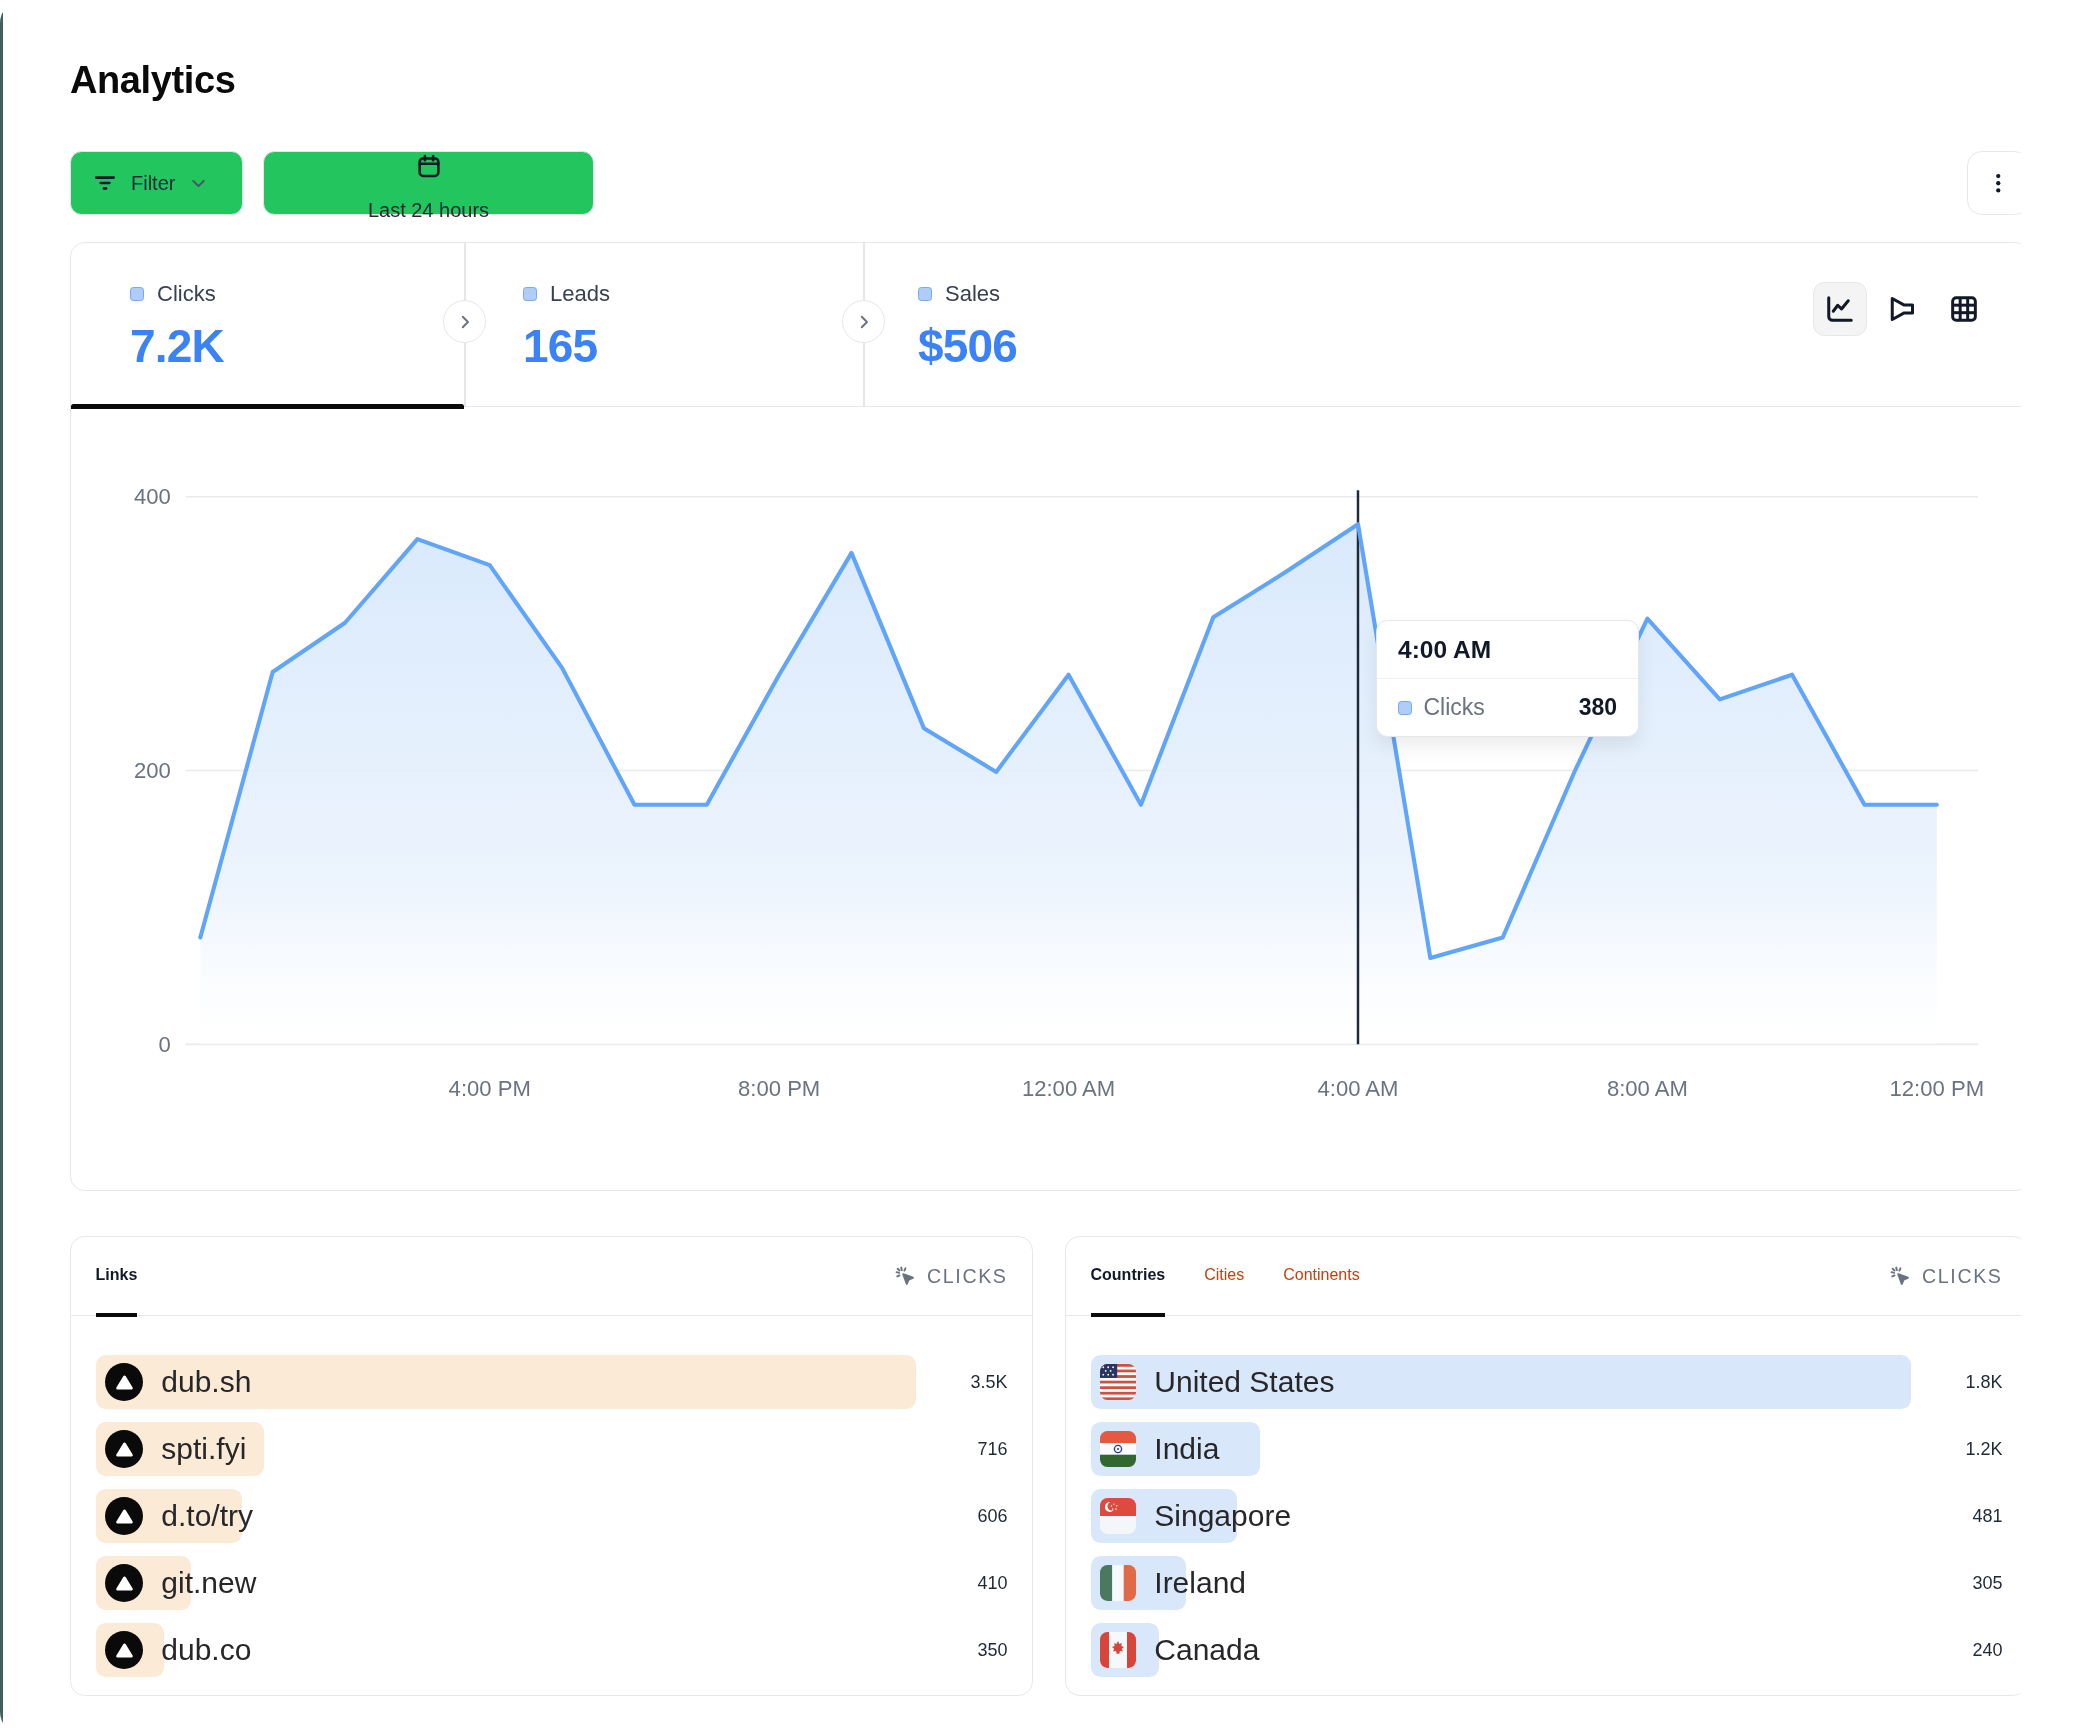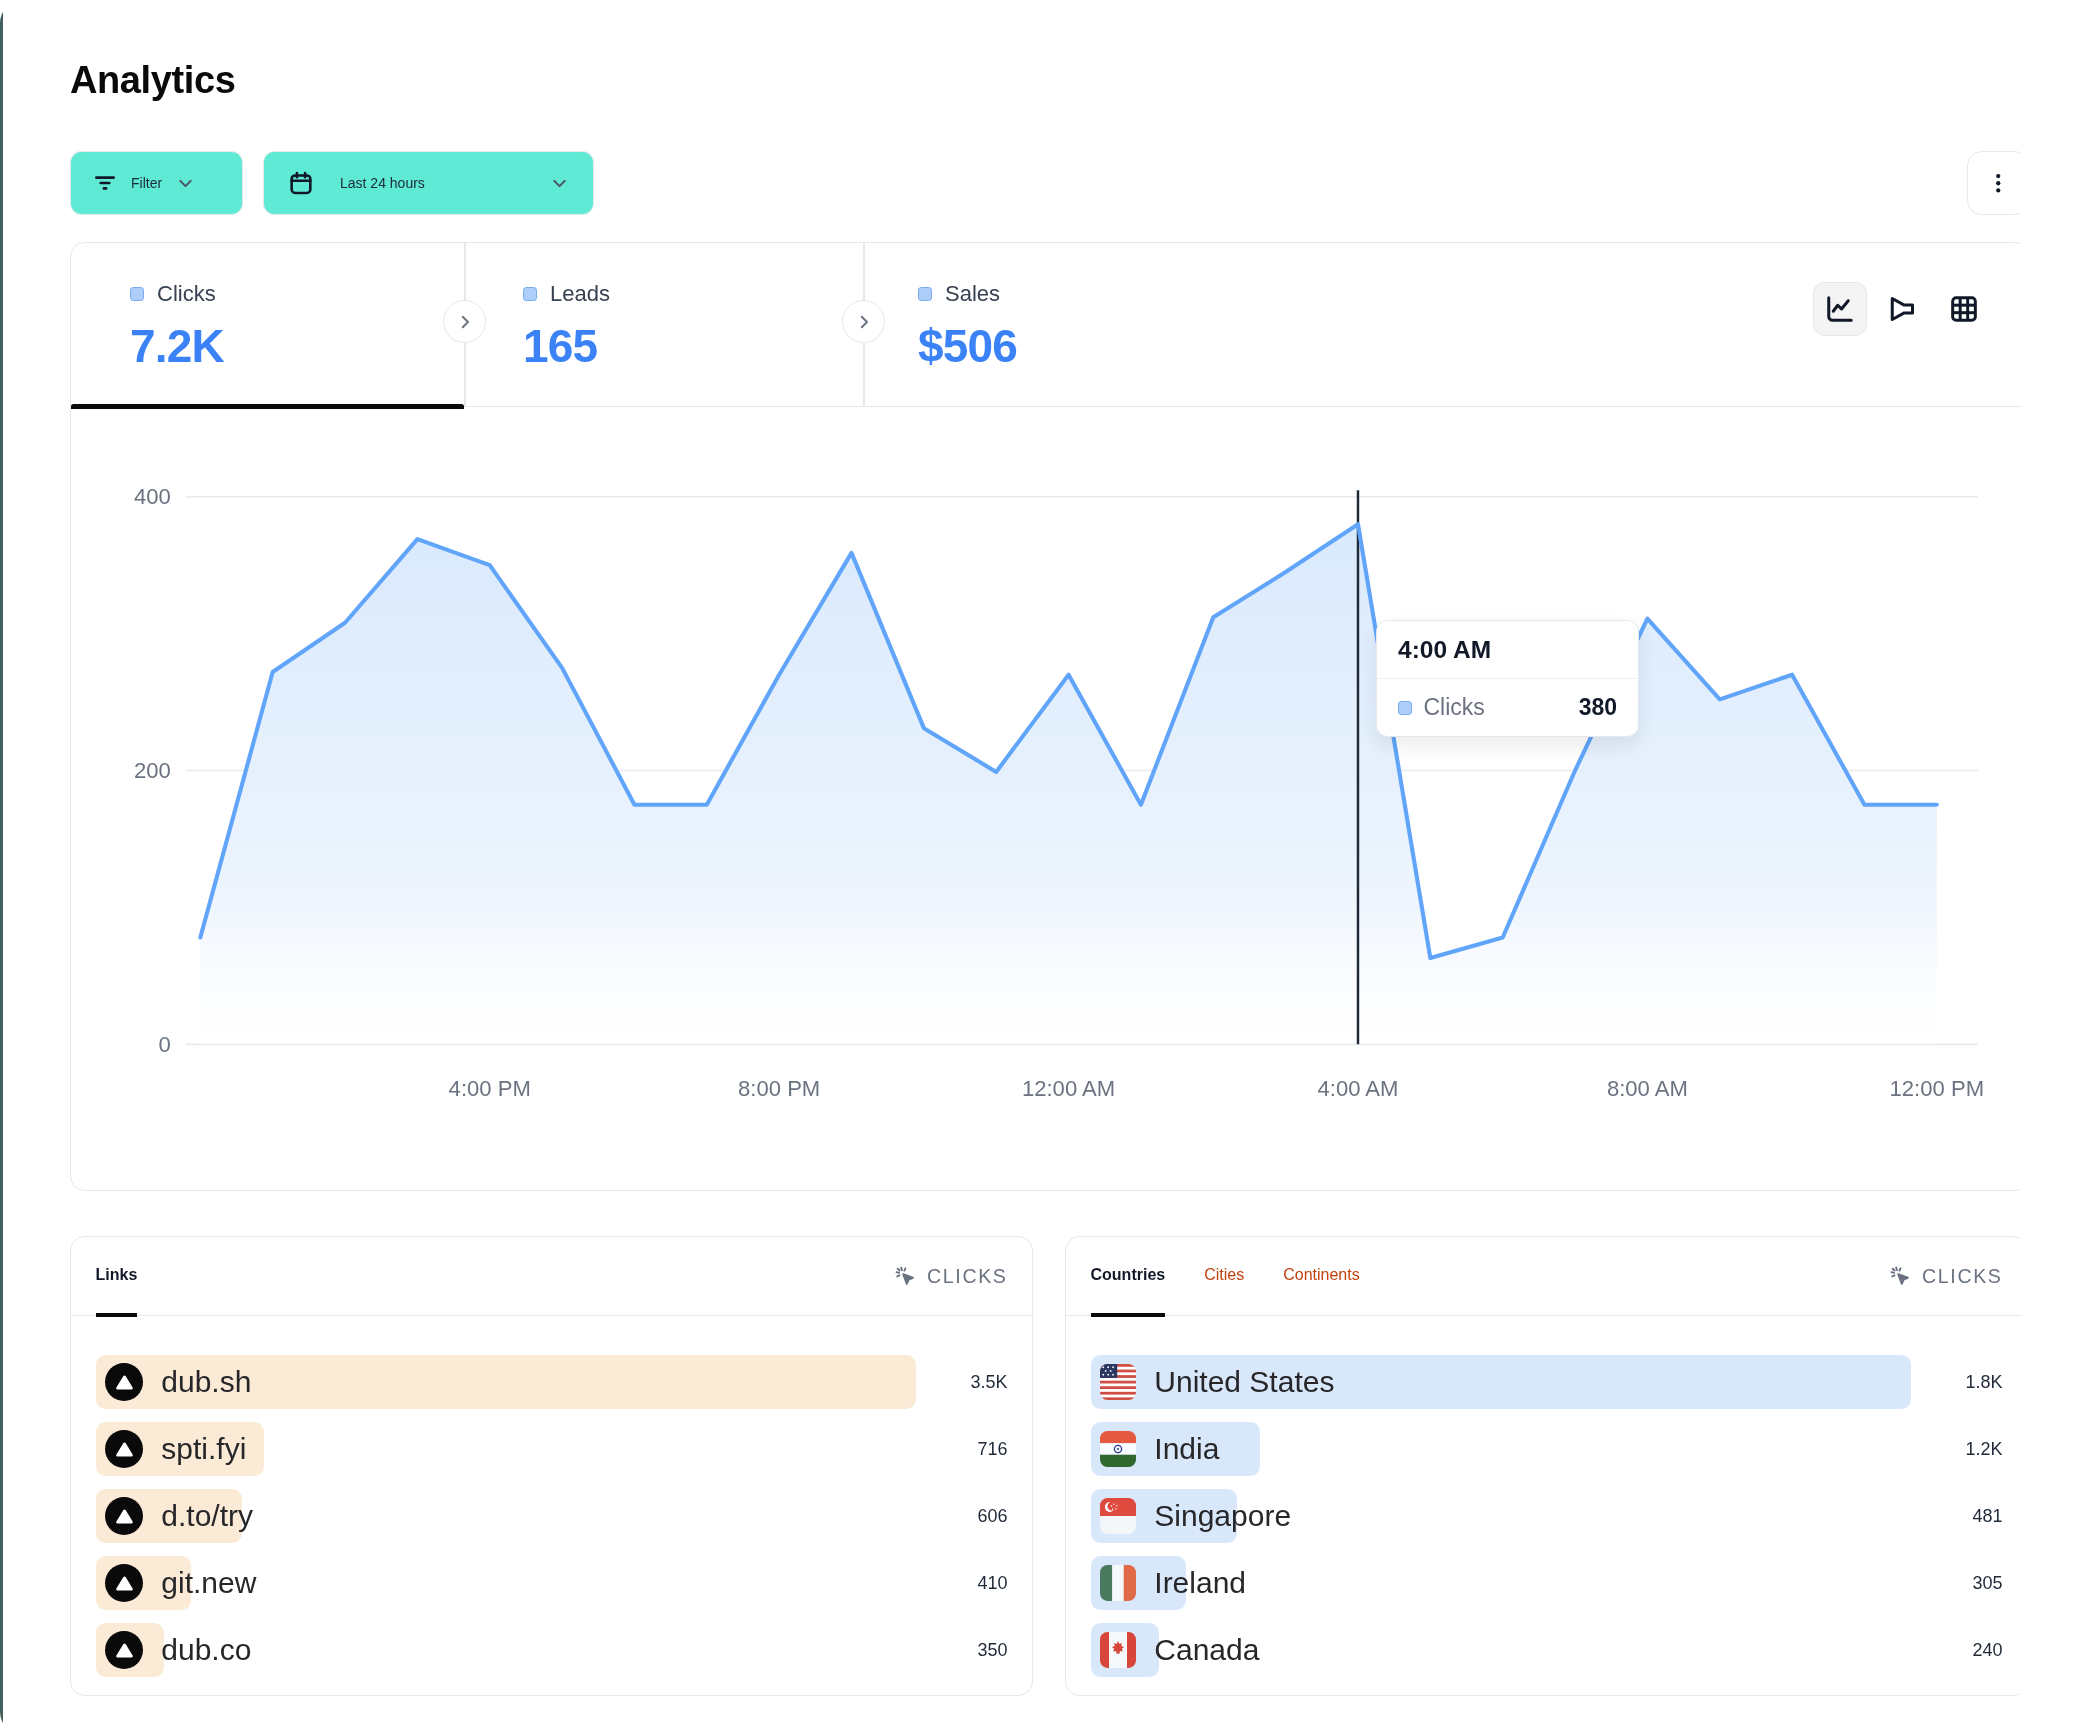--- a/index.html
+++ b/index.html
@@ -4,23 +4,23 @@
 <style>
   * { margin:0; padding:0; box-sizing:border-box; }
   html,body { background:#ffffff; }
   body { font-family:"Liberation Sans", sans-serif; color:#111827; }
   .screen { position:relative; width:2021px; height:1735px; background:#fff; overflow:hidden;border-radius:23px; }
   .left-edge { position:absolute; left:0; top:0; width:3.3px; height:100%; background:#42615d; }
 
   .page-title { position:absolute; left:70px; top:59px; font-size:38px; font-weight:700; letter-spacing:-0.4px; color:#0a0a0a; }
 
   
-  .btn { display:inline-flex; align-items:center; background:#5eead4; border:1.6px solid #e5e7eb; border-radius:11.5px; height:64px; font-size:14px; font-weight:500; color:#1f2937; cursor:pointer; }
+  .btn { display:inline-flex; align-items:center; background:#22c55e; border:1.6px solid #e5e7eb; border-radius:11.5px; height:64px; font-size:20px; font-weight:500; color:#1f2937; cursor:pointer; }
   .filter-btn { position:absolute; left:70px; top:151px; width:173px; padding:0 21px; gap:13px; }
-  .date-btn { position:absolute; left:263px; top:151px; width:331px; padding:0 23px; gap:25px; }
+  .date-btn { position:absolute; left:263px; top:151px; width:331px; padding:0 23px; gap:19px;flex-direction:column; }
   .date-btn .chev { margin-left:auto; }
   .menu-btn { position:absolute; left:1967px; top:151px; width:62px; height:64px; border:1.6px solid #e5e7eb; border-radius:14.7px; background:#fff; display:flex; align-items:center; justify-content:center; cursor:pointer; }
   .icon { display:inline-flex; align-items:center; justify-content:center; }
 
   
   .main-card { position:absolute; left:70px; top:242px; width:1960px; height:949px; background:#fff; border:1.6px solid #e5e7eb; border-radius:14.7px; }
   .stats { position:relative; height:164px; border-bottom:1.6px solid #e5e7eb; }
   .stat-tab { position:absolute; top:0; height:164px; padding:38px 0 0 59px; cursor:pointer; }
   .stat-tab .lbl-row { display:flex; align-items:center; gap:13px; font-size:22px; color:#374151; }
   .stat-tab .val { margin-top:11.5px; font-size:46px; font-weight:700; color:#3b82f6; letter-spacing:-0.8px; }

